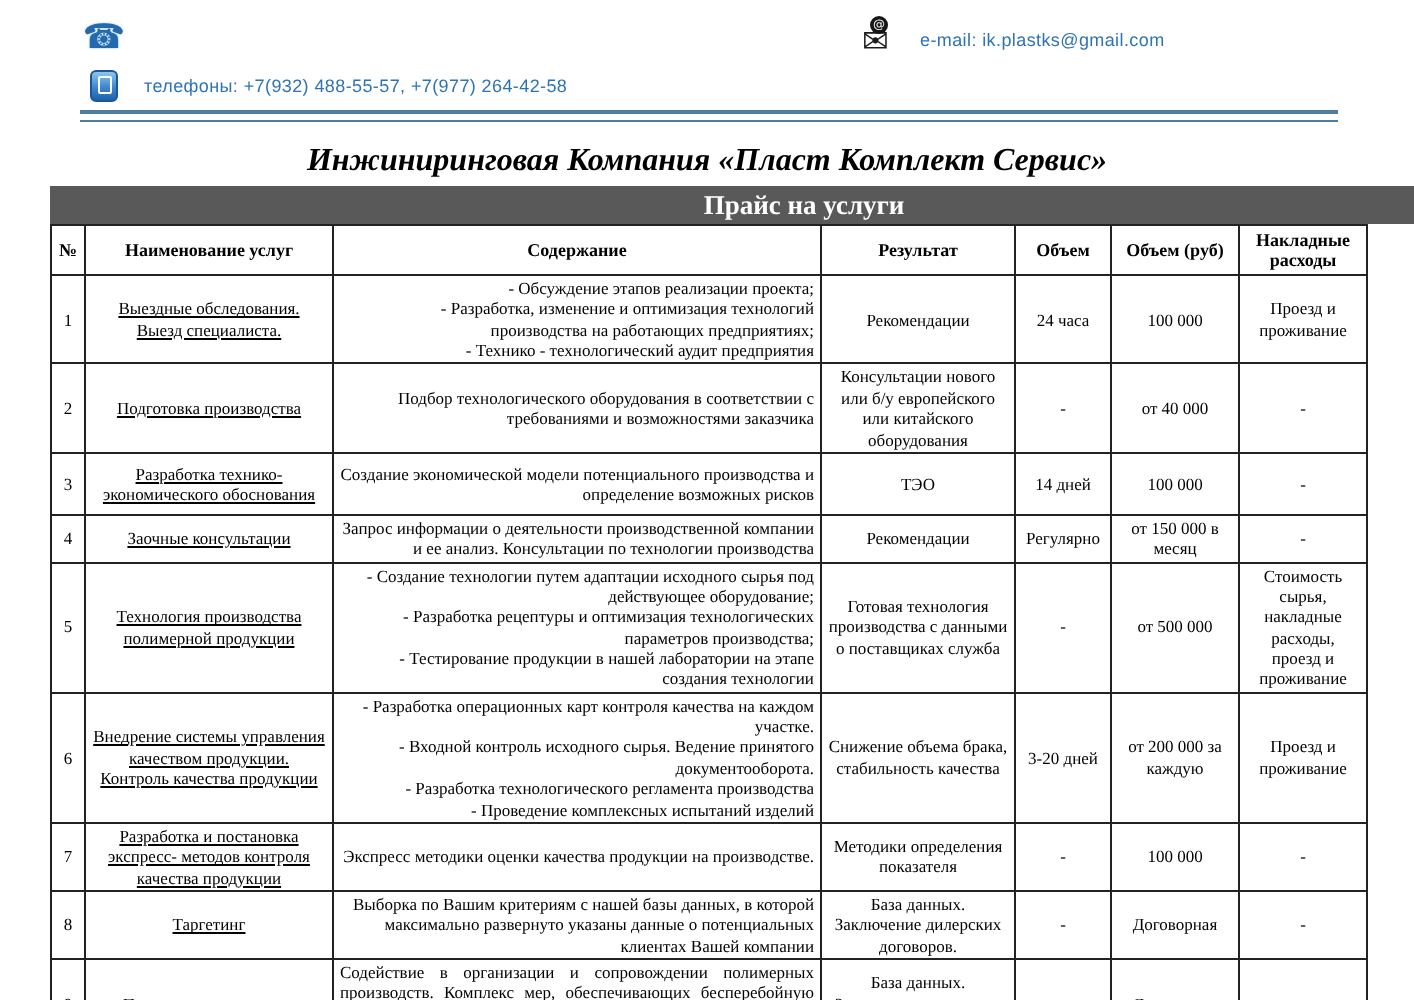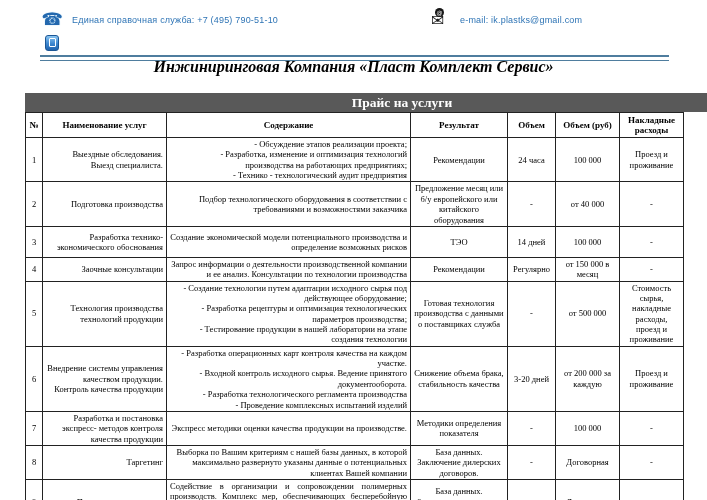--- a/index.html
+++ b/index.html
@@ -50,21 +50,21 @@
     font-family:"Liberation Sans", sans-serif;
   }
 
   .double-rule {
     position:absolute; top:55px; left:40px; width:629px; height:3px;
     border-top:2px solid #4f7d9e; border-bottom:1px solid #4f7d9e;
   }
 
   
   .title {
-    position:absolute; top:58px; left:0; width:707px; margin:0;
+    position:absolute; top:72px; left:0; width:707px; margin:0;
     text-align:center; font-size:16px; font-weight:bold; font-style:italic;
     font-family:"Liberation Serif", serif;
   }
 
   
   .caption-bar {
     position:absolute; top:93px; left:25px; width:658px; height:19px;
     background:#595959; color:#ffffff; font-weight:bold; font-size:13.5px;
     text-align:center; line-height:19px;padding-left:48px;
   }
@@ -75,45 +75,45 @@
   table.price th, table.price td { border:1px solid #222; }
   table.price th {
     font-size:9px; font-weight:bold; text-align:center;
     padding:2px 1px; vertical-align:middle;
   }
   thead tr { height:23px; }
   table.price td {
     font-size:8.5px; line-height:1.22; vertical-align:middle; padding:1px 3px;
   }
   .c-num  { text-align:center; padding:1px 0; }
-  .c-name { text-align:right; padding-left:5px; white-space:pre-line; }
+  .c-name { text-align:center; padding-left:5px; white-space:pre-line;text-decoration:underline; }
   .c-content { text-align:right; padding-left:5px; padding-right:4px; white-space:pre-line; }
   .c-result, .c-volume, .c-price, .c-overhead { text-align:center; white-space:pre-line; padding:1px 2px; }
 
   .r1 { height:42px; } .r2 { height:35px; } .r3 { height:31px; }
   .r4 { height:21px; } .r5 { height:58px; } .r6 { height:57px; }
   .r7 { height:31px; } .r8 { height:29px; } .r9 { height:40px; }
   .r9 .c-content { text-align:justify; }
 </style>
 </head>
 <body>
 
 <div class="contacts-left">
   <div class="contact-row">
     <span class="icon-cell">
       <span class="deskphone-glyph">☎</span>
     </span>
-    <span class="contact-text">Единая справочная служба: +7 (495) 790-51-10</span>
   </div>
   <div class="contact-row">
     <span class="icon-cell">
       <span class="mobile-box">
           <span class="mobile-screen"></span>
         </span>
     </span>
+    <span class="contact-text">телефоны: +7(932) 488-55-57,  +7(977) 264-42-58</span>
   </div>
 </div>
 
 <div class="contacts-right">
   <div class="contact-row">
     <span class="icon-cell">
       <span class="mail-wrap">
         <span class="mail-glyph">✉</span>
         <span class="at-badge">@</span>
       </span>
@@ -159,21 +159,21 @@
 - Технико - технологический аудит предприятия</td>
       <td class="c-result">Рекомендации</td>
       <td class="c-volume">24 часа</td>
       <td class="c-price">100 000</td>
       <td class="c-overhead">Проезд и проживание</td>
     </tr>
     <tr class="r2">
       <td class="c-num">2</td>
       <td class="c-name">Подготовка производства</td>
       <td class="c-content">Подбор технологического оборудования в соответствии с требованиями и возможностями заказчика</td>
-      <td class="c-result">Предложение месяц или б/у европейского или китайского оборудования</td>
+      <td class="c-result">Консультации нового или б/у европейского или китайского оборудования</td>
       <td class="c-volume">-</td>
       <td class="c-price">от 40 000</td>
       <td class="c-overhead">-</td>
     </tr>
     <tr class="r3">
       <td class="c-num">3</td>
       <td class="c-name">Разработка технико-экономического обоснования</td>
       <td class="c-content">Создание экономической модели потенциального производства и определение возможных рисков</td>
       <td class="c-result">ТЭО</td>
       <td class="c-volume">14 дней</td>
@@ -184,21 +184,21 @@
       <td class="c-num">4</td>
       <td class="c-name">Заочные консультации</td>
       <td class="c-content">Запрос информации о деятельности производственной компании и ее анализ. Консультации по технологии производства</td>
       <td class="c-result">Рекомендации</td>
       <td class="c-volume">Регулярно</td>
       <td class="c-price">от 150 000 в месяц</td>
       <td class="c-overhead">-</td>
     </tr>
     <tr class="r5">
       <td class="c-num">5</td>
-      <td class="c-name">Технология производства технологий продукции</td>
+      <td class="c-name">Технология производства полимерной продукции</td>
       <td class="c-content">- Создание технологии путем адаптации исходного сырья под действующее оборудование;
 - Разработка рецептуры и оптимизация технологических параметров производства;
 - Тестирование продукции в нашей лаборатории на этапе создания технологии</td>
       <td class="c-result">Готовая технология производства с данными о поставщиках служба</td>
       <td class="c-volume">-</td>
       <td class="c-price">от 500 000</td>
       <td class="c-overhead">Стоимость сырья, накладные расходы, проезд и проживание</td>
     </tr>
     <tr class="r6">
       <td class="c-num">6</td>

